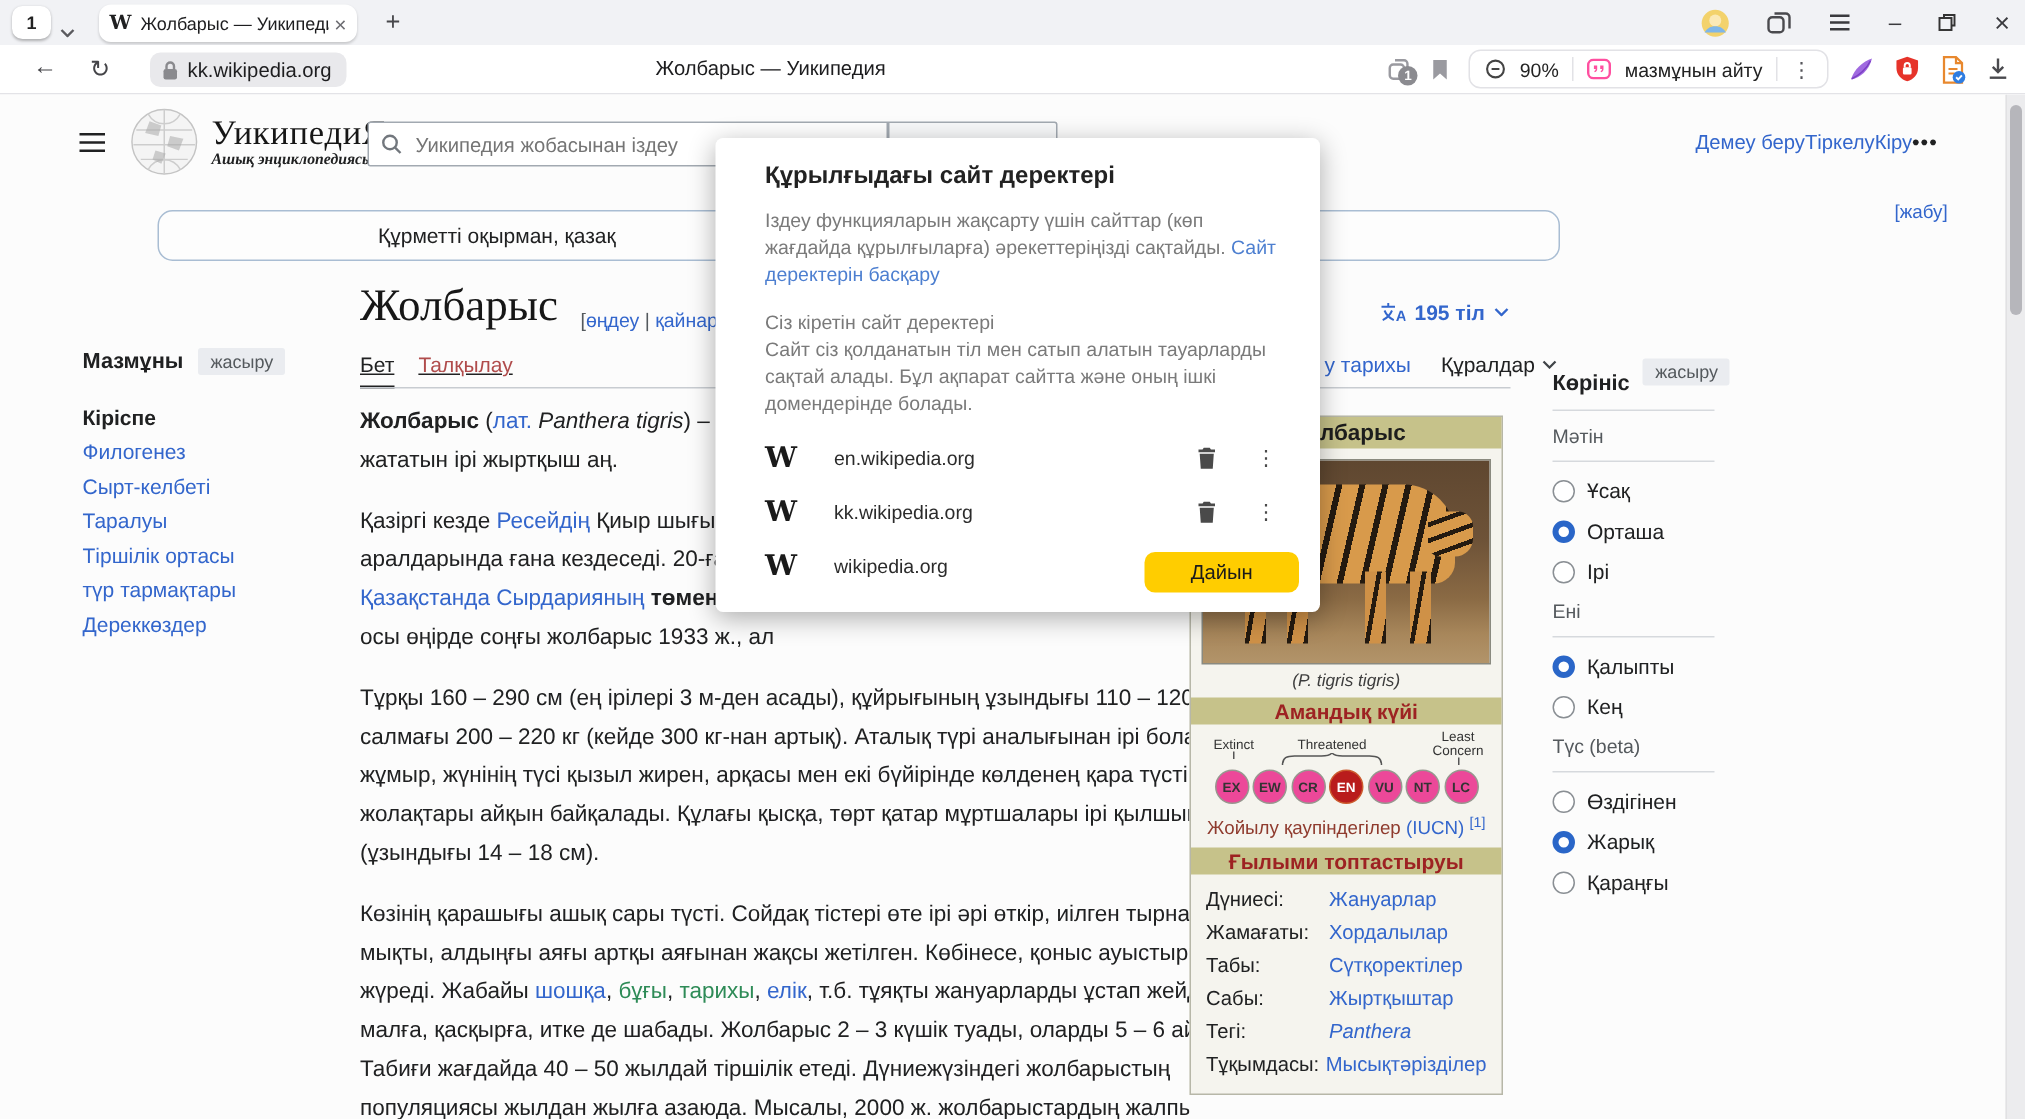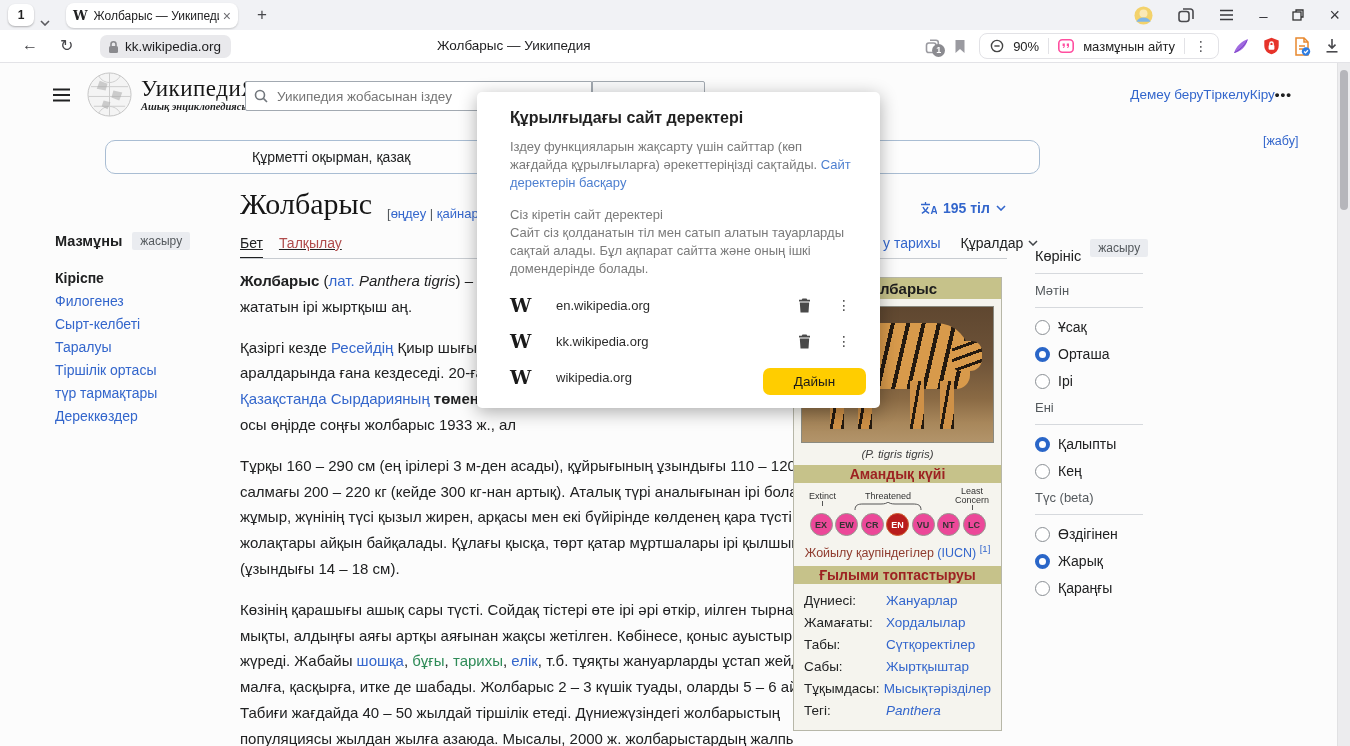--- a/index.html
+++ b/index.html
@@ -115,21 +115,21 @@
   .taxrows{padding:6px 10px 8px;}
   .taxrow{display:flex;line-height:22px;}
   .taxrow .tl{width:82px;color:#202122;}
   .taxrow .tv{color:#3366cc;}
   .taxrow .tv.it{font-style:italic;}
   .taxrow .tv.bk{color:#1a1a1a;font-weight:bold;font-style:italic;}
 
   
   #appearance{position:absolute;left:1035px;top:169px;width:108px;font-size:14px;}
   .ap-head{display:flex;align-items:center;gap:9px;}
-  .ap-title{font-weight:normal;font-size:14.5px;margin-top:16px;}
+  .ap-title{font-weight:bold;font-size:14.5px;margin-top:16px;}
   .ap-hr{height:1px;background:#d6d9dd;margin:9px 0;}
   .ap-label{color:#54595d;font-size:13px;margin-top:4px;}
   .ap-opt{display:flex;align-items:center;gap:8px;margin:11px 0;}
   .radio{width:15px;height:15px;border:1.6px solid #8a8f94;border-radius:50%;background:#fff;flex:none;}
   .radio.on{border:4.6px solid #2a66c8;}
 
   
   #sbar{position:absolute;right:0;top:0;width:13px;height:100%;background:#ececee;border-left:1px solid #e1e1e3;}
   #sbar .thumb{position:absolute;left:2px;right:2px;top:7px;height:140px;background:#b6b6bb;border-radius:5px;}
 
@@ -447,26 +447,26 @@
           </div>
           <div class="taxrow">
             <span class="tl">Табы:</span>
             <span class="tv">Сүтқоректілер</span>
           </div>
           <div class="taxrow">
             <span class="tl">Сабы:</span>
             <span class="tv">Жыртқыштар</span>
           </div>
           <div class="taxrow">
+            <span class="tl">Тегі:</span>
+            <span class="tv it">Panthera</span>
+          </div>
+          <div class="taxrow">
             <span class="tl">Тұқымдасы:</span>
             <span class="tv">Мысықтәрізділер</span>
-          </div>
-          <div class="taxrow">
-            <span class="tl">Тегі:</span>
-            <span class="tv it">Panthera</span>
           </div>
         </div>
 
     </div>
 
     <div id="appearance">
       <div class="ap-head">
         <span class="ap-title">Көрініс</span>
         <span class="hidebtn">жасыру</span>
       </div>

